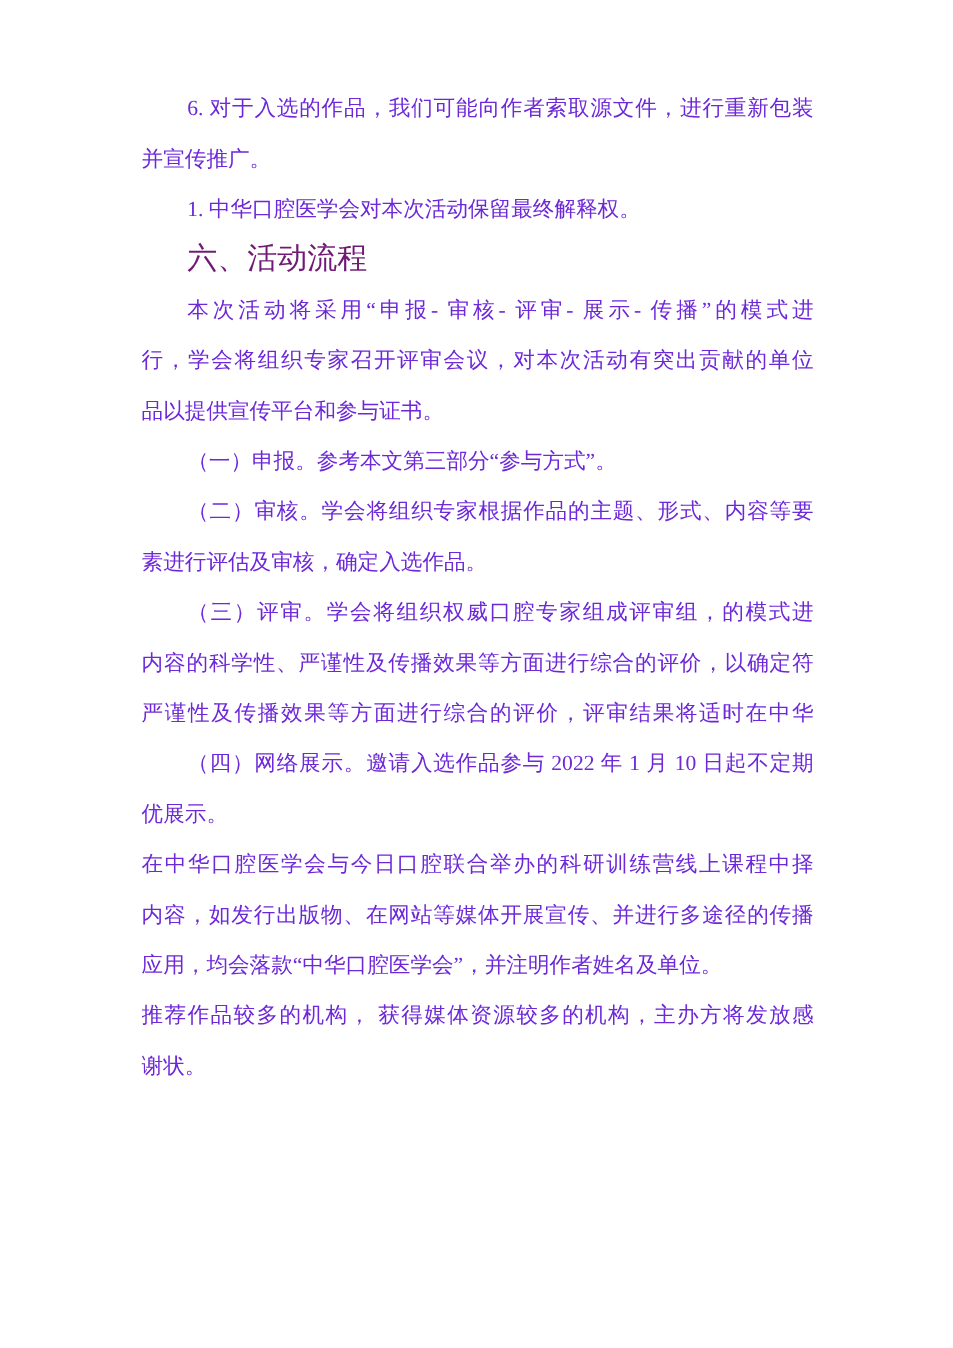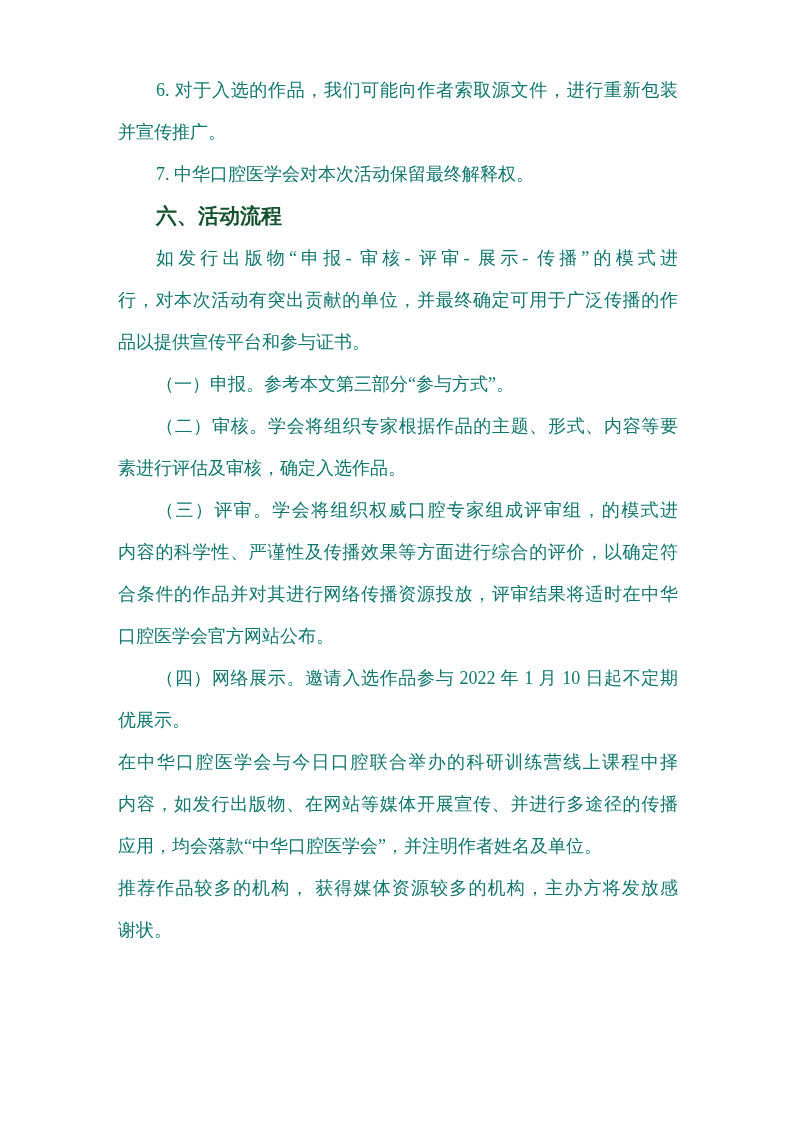--- a/index.html
+++ b/index.html
@@ -18,56 +18,55 @@
   .content {
     position: absolute;
     left: 118px;
     top: 69px;
     width: 560px;
   }
   .line {
     font-size: 18px;
     line-height: 42px;
     height: 42px;
-    color: #0f766e;
+    color: #6d28d9;
     white-space: normal;
     overflow: hidden;
   }
   .ind {
     text-indent: 38px;
   }
   .jst {
     text-align: justify;
     text-align-last: justify;
   }
   .hd {
-    font-weight: 700;
-    font-size: 21px;
-    color: #14532d;
+    font-weight: 400;
+    font-size: 25px;
+    color: #701a75;
   }
 </style>
 </head>
 <body>
 
 <div class="page">
   <div class="content">
     <div class="line ind jst">6. 对于入选的作品，我们可能向作者索取源文件，进行重新包装</div>
     <div class="line">并宣传推广。</div>
-    <div class="line ind">7. 中华口腔医学会对本次活动保留最终解释权。</div>
+    <div class="line ind">1. 中华口腔医学会对本次活动保留最终解释权。</div>
     <div class="line ind hd">六、活动流程</div>
-    <div class="line ind jst">如发行出版物“申报- 审核- 评审- 展示- 传播”的模式进</div>
-    <div class="line jst">行，对本次活动有突出贡献的单位，并最终确定可用于广泛传播的作</div>
+    <div class="line ind jst">本次活动将采用“申报- 审核- 评审- 展示- 传播”的模式进</div>
+    <div class="line jst">行，学会将组织专家召开评审会议，对本次活动有突出贡献的单位</div>
     <div class="line">品以提供宣传平台和参与证书。</div>
     <div class="line ind">（一）申报。参考本文第三部分“参与方式”。</div>
     <div class="line ind jst">（二）审核。学会将组织专家根据作品的主题、形式、内容等要</div>
     <div class="line">素进行评估及审核，确定入选作品。</div>
     <div class="line ind jst">（三）评审。学会将组织权威口腔专家组成评审组，的模式进</div>
     <div class="line jst">内容的科学性、严谨性及传播效果等方面进行综合的评价，以确定符</div>
-    <div class="line jst">合条件的作品并对其进行网络传播资源投放，评审结果将适时在中华</div>
-    <div class="line">口腔医学会官方网站公布。</div>
+    <div class="line jst">严谨性及传播效果等方面进行综合的评价，评审结果将适时在中华</div>
     <div class="line ind jst">（四）网络展示。邀请入选作品参与 2022 年 1 月 10 日起不定期</div>
     <div class="line">优展示。</div>
     <div class="line jst">在中华口腔医学会与今日口腔联合举办的科研训练营线上课程中择</div>
     <div class="line jst">内容，如发行出版物、在网站等媒体开展宣传、并进行多途径的传播</div>
     <div class="line">应用，均会落款“中华口腔医学会”，并注明作者姓名及单位。</div>
     <div class="line jst">推荐作品较多的机构， 获得媒体资源较多的机构，主办方将发放感</div>
     <div class="line">谢状。</div>
   </div>
 </div>
 

